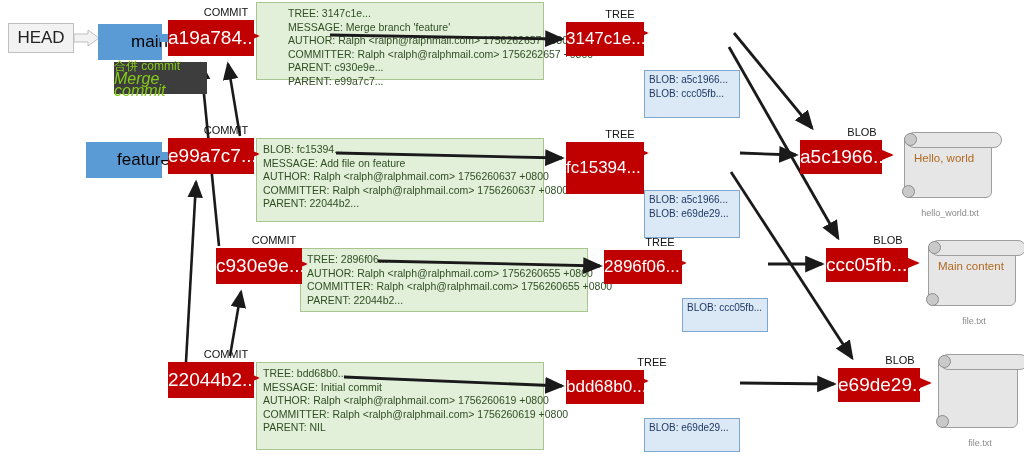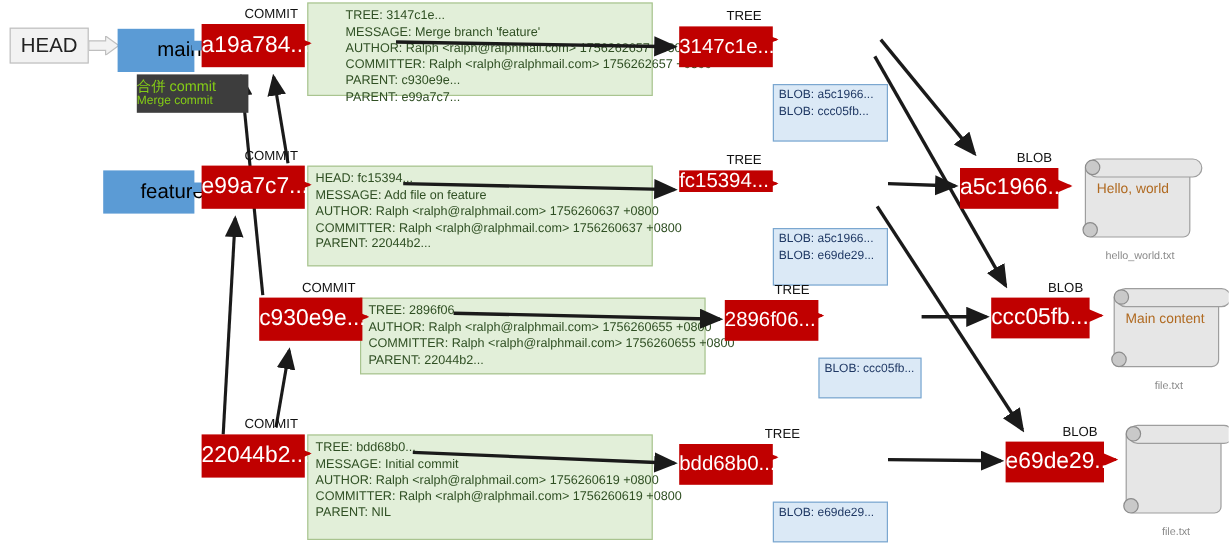--- a/index.html
+++ b/index.html
@@ -56,21 +56,21 @@
   
   .note-box {
     left: 87px; top: 62px; width: 93px; height: 32px;
     background: #3d3d3d; color: #84cc16;
     display: flex; flex-direction: column;
     align-items: flex-start; justify-content: center;
     z-index: 10;
     margin-left: 27px;
   }
   .note-main { font-size: 12px; line-height: 14px; }
-  .note-sub { font-size: 10px; line-height: 12px; }
+  .note-sub { font-size: 16px; line-height: 12px; font-style: italic; }
 
   
   .obj {
     background: #c00000;
     color: #ffffff;
     display: flex; align-items: center; 
     font-size: 19px;
     z-index: 10;
     white-space: nowrap;
   }
@@ -83,21 +83,21 @@
   }
 
   
   .c-a19a784 { left: 168px; top: 20px;  width: 86px; height: 36px; }
   .c-e99a7c7 { left: 168px; top: 138px; width: 86px; height: 36px; }
   .c-c930e9e { left: 216px; top: 248px; width: 86px; height: 36px; }
   .c-22044b2 { left: 168px; top: 362px; width: 86px; height: 36px; }
 
   
   .t-3147c1e { left: 566px; top: 22px;  width: 78px; height: 34px; }
-  .t-fc15394 { left: 566px; top: 142px; width: 78px; height: 18px; }
+  .t-fc15394 { left: 566px; top: 142px; width: 78px; height: 52px; }
   .t-2896f06 { left: 604px; top: 250px; width: 78px; height: 34px; }
   .t-bdd68b0 { left: 566px; top: 370px; width: 78px; height: 34px; }
 
   
   .b-a5c1966 { left: 800px; top: 140px; width: 82px; height: 34px; }
   .b-ccc05fb { left: 826px; top: 248px; width: 82px; height: 34px; }
   .b-e69de29 { left: 838px; top: 368px; width: 82px; height: 34px; }
 
   
   .kl-commit-1 { left: 186px; top: 6px;  width: 80px; }
@@ -310,21 +310,21 @@
   <div class="node detail d-merge">
     <div>TREE: 3147c1e...</div>
     <div>MESSAGE: Merge branch 'feature'</div>
     <div>AUTHOR: Ralph &lt;ralph@ralphmail.com&gt; 1756262657 +0800</div>
     <div>COMMITTER: Ralph &lt;ralph@ralphmail.com&gt; 1756262657 +0800</div>
     <div>PARENT: c930e9e...</div>
     <div>PARENT: e99a7c7...</div>
   </div>
 
   <div class="node detail d-feature">
-    <div>HEAD: fc15394...</div>
+    <div>BLOB: fc15394...</div>
     <div>MESSAGE: Add file on feature</div>
     <div>AUTHOR: Ralph &lt;ralph@ralphmail.com&gt; 1756260637 +0800</div>
     <div>COMMITTER: Ralph &lt;ralph@ralphmail.com&gt; 1756260637 +0800</div>
     <div>PARENT: 22044b2...</div>
   </div>
 
   <div class="node detail d-revise">
     <div>TREE: 2896f06...</div>
     <div>AUTHOR: Ralph &lt;ralph@ralphmail.com&gt; 1756260655 +0800</div>
     <div>COMMITTER: Ralph &lt;ralph@ralphmail.com&gt; 1756260655 +0800</div>

